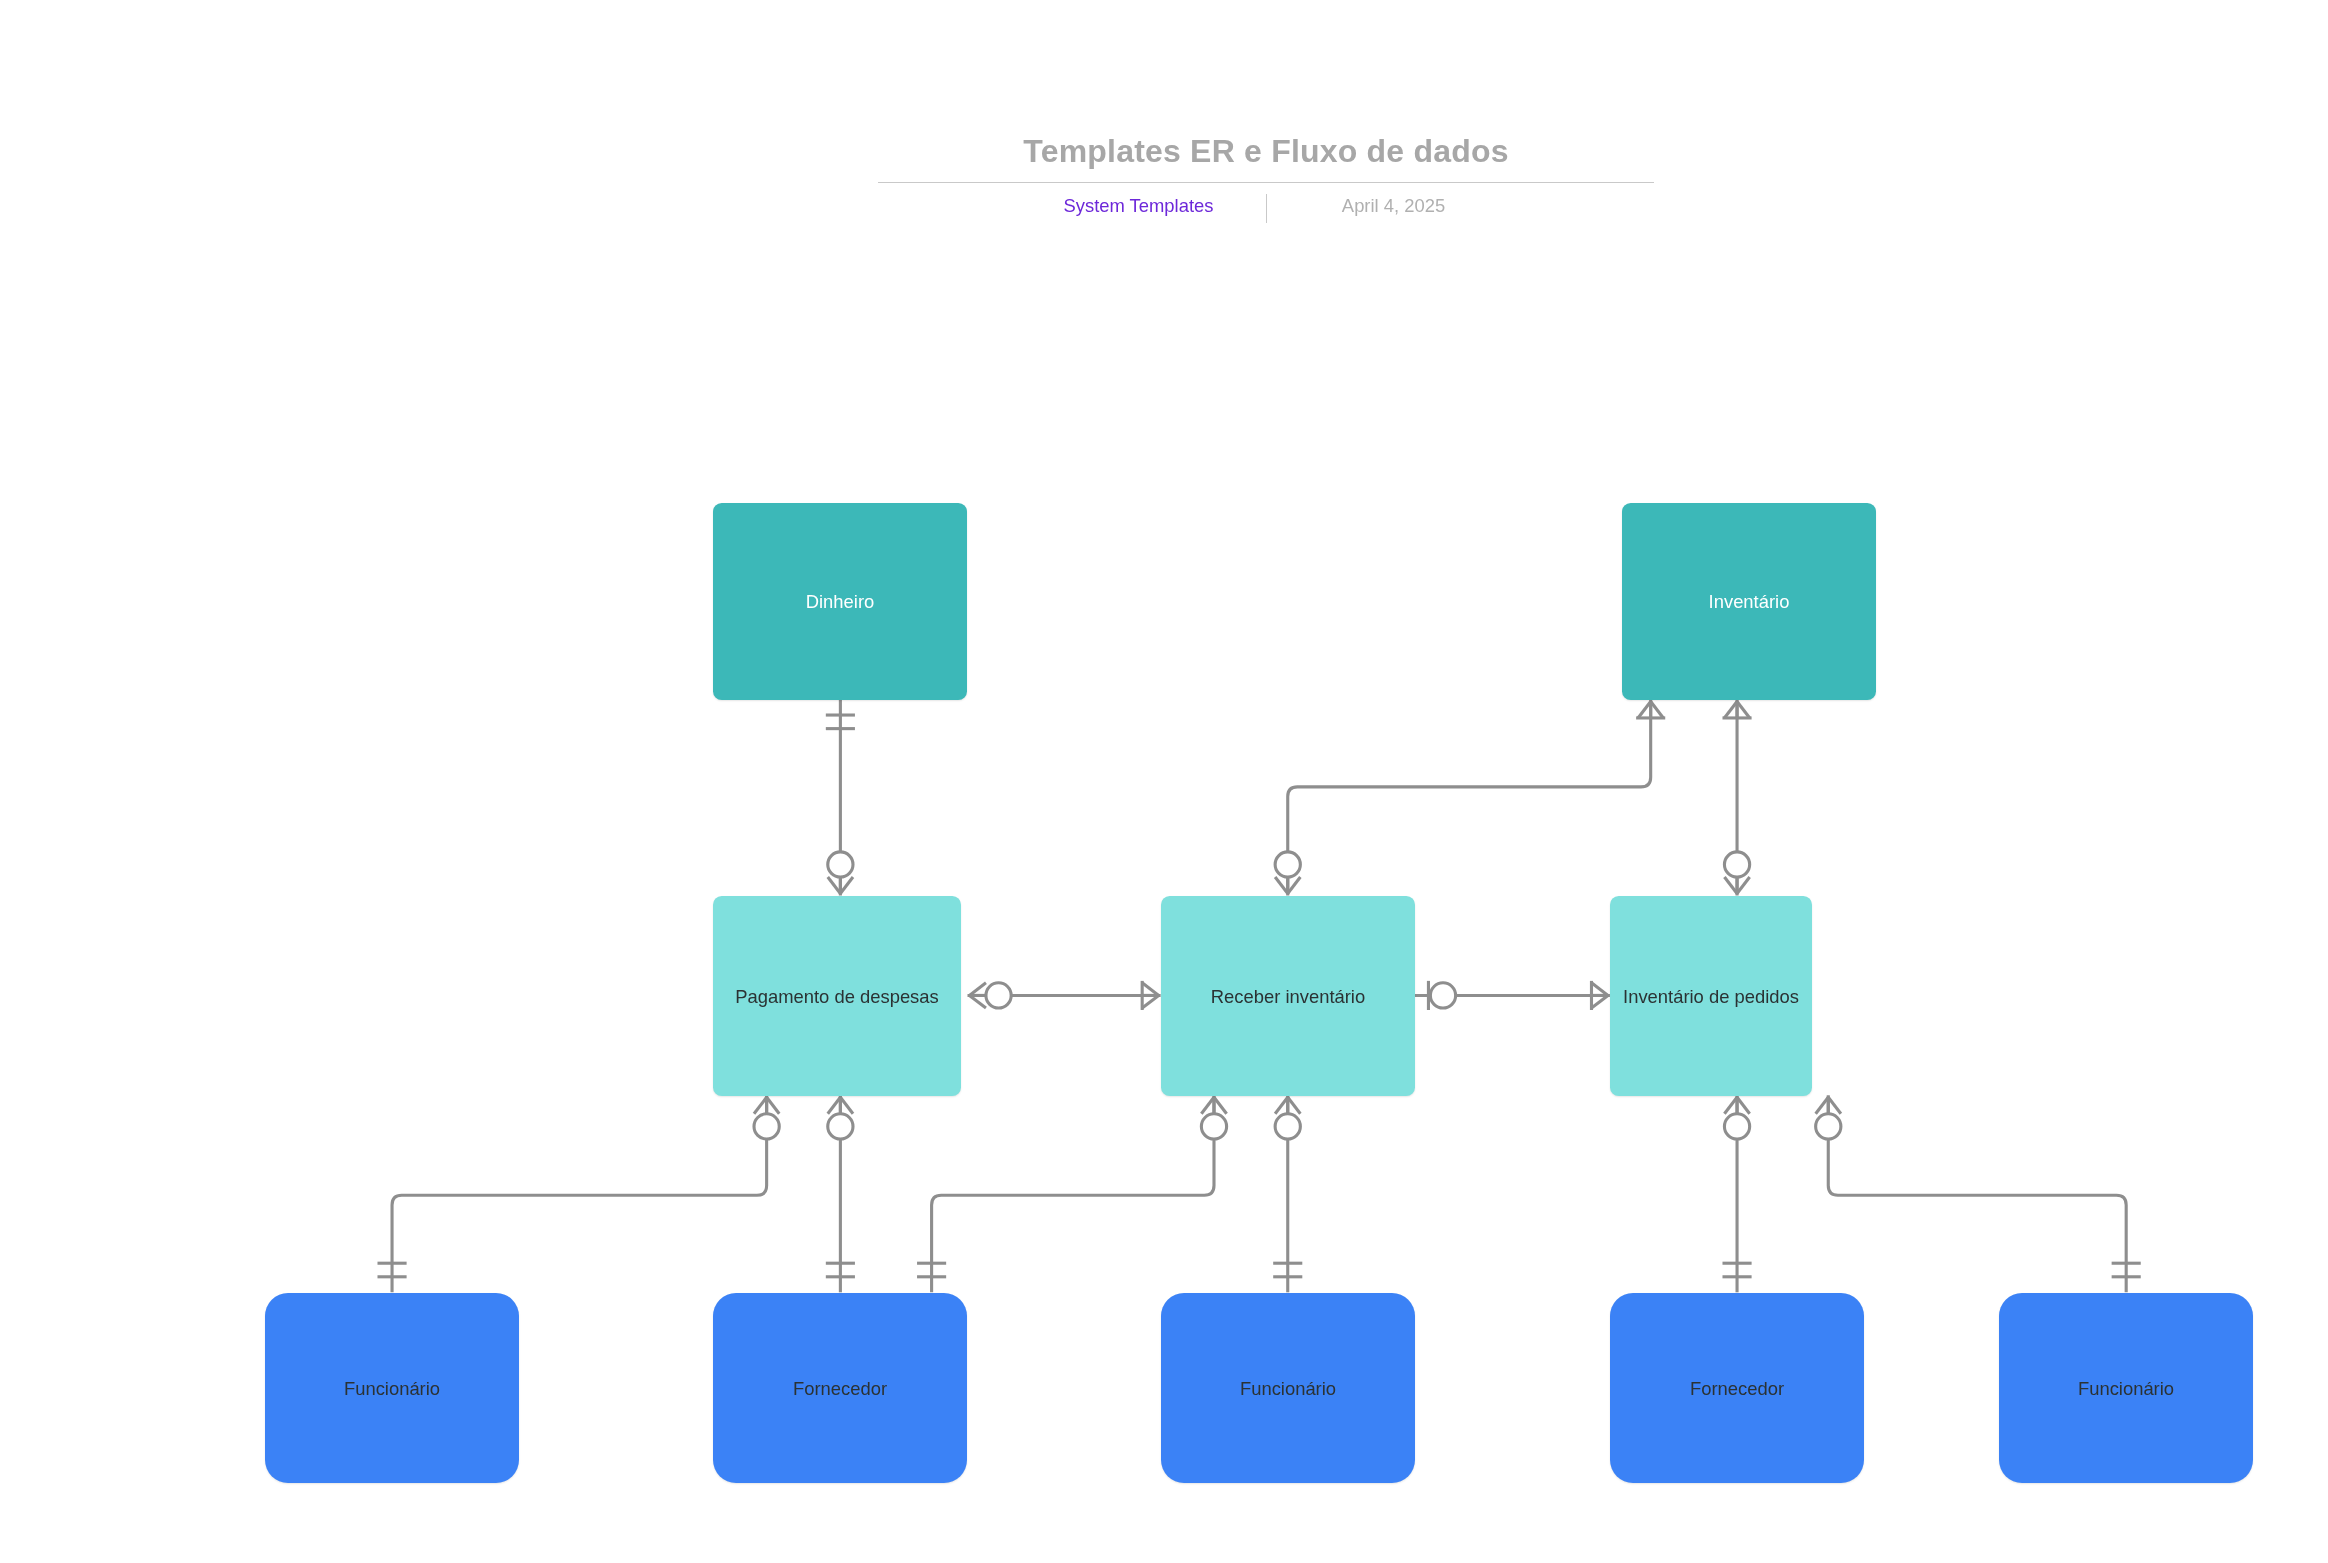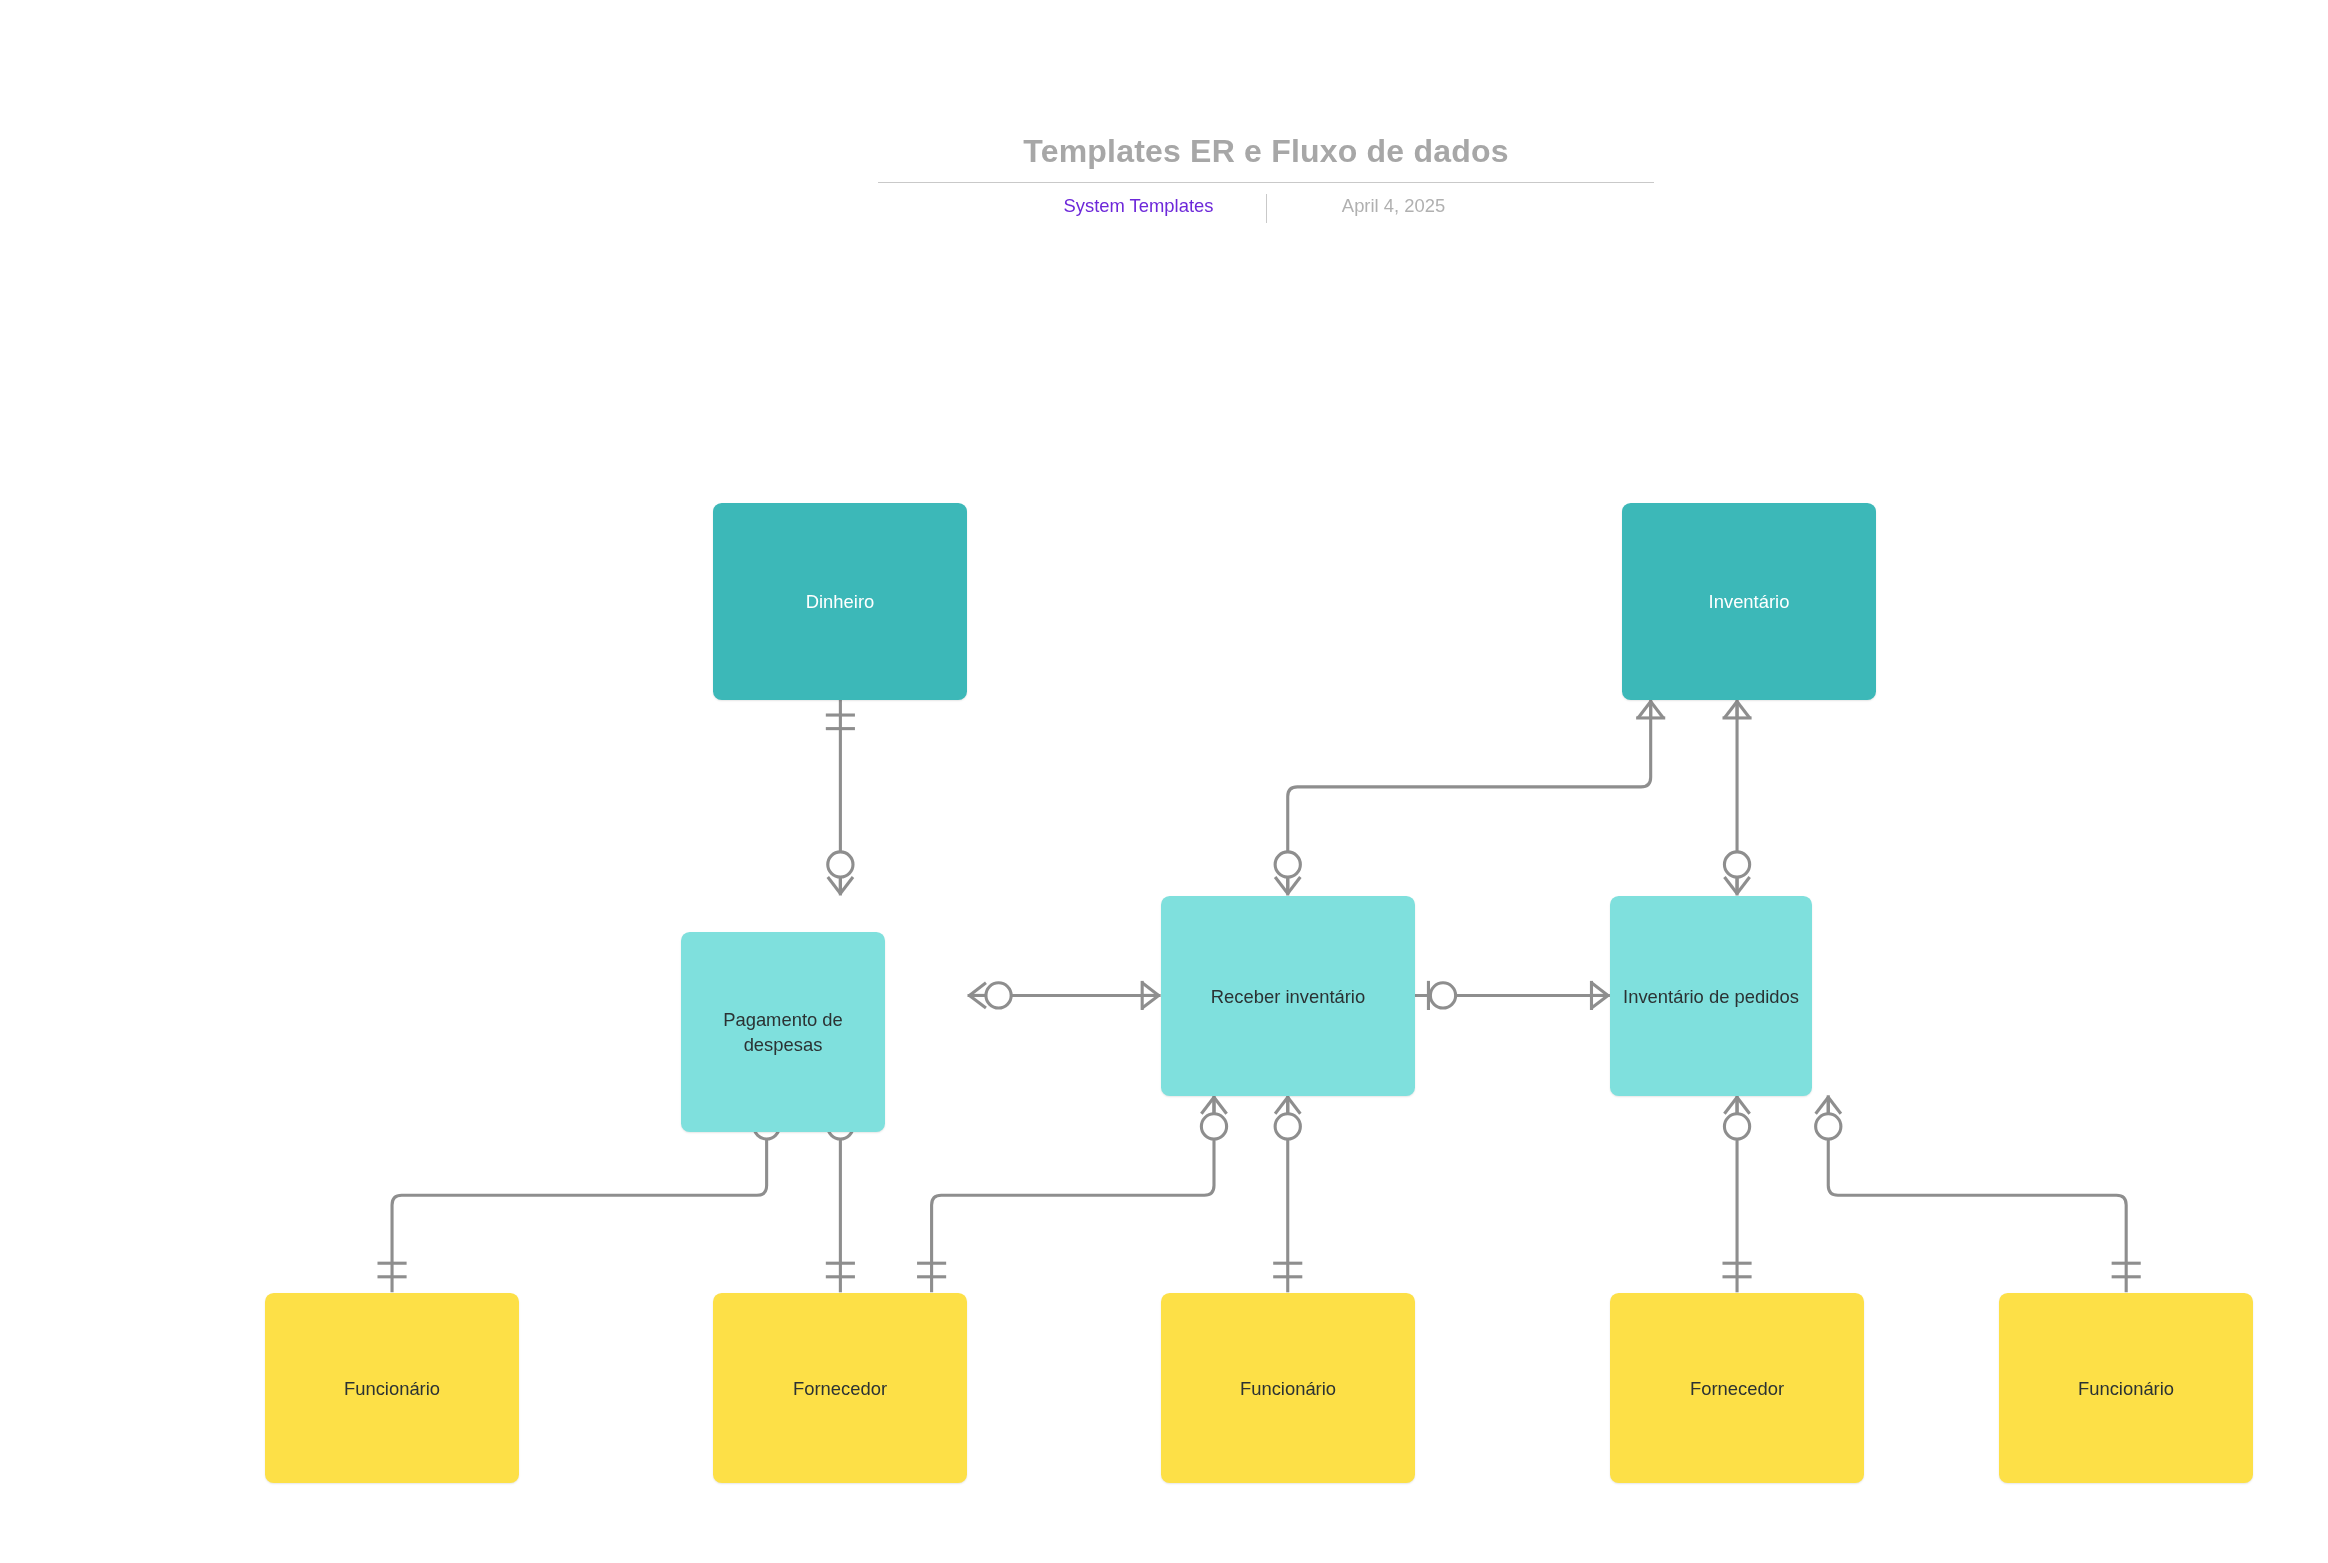--- a/index.html
+++ b/index.html
@@ -99,21 +99,22 @@
     background: #3cb8b8;
   }
   .node.level-entity .node-label { color: #ffffff; }
 
   .node.level-process {
     background: #7fe0dd;
   }
   .node.level-process .node-label { color: #2b3233; }
 
   .node.level-actor {
-    background: #fde047;
+    background: #3b82f6;
+    border-radius: 23px;
   }
   .node.level-actor .node-label { color: #2b3233; }
 
   svg.edges {
     position: absolute;
     left: 0;
     top: 0;
     width: 2329px;
     height: 1563px;
     z-index: 1;
@@ -228,21 +229,21 @@
         <path d="M 2176 1316 L 2206 1316"></path>
         <path d="M 2176 1302 L 2206 1302"></path>
       </svg>
     <div id="node-layer">
         <div class="node level-entity" style="left: 713px; top: 503px; width: 254px; height: 197px;">
           <span class="node-label">Dinheiro</span>
         </div>
         <div class="node level-entity" style="left: 1610px; top: 503px; width: 254px; height: 197px; margin-left: 12px;">
           <span class="node-label">Inventário</span>
         </div>
-        <div class="node level-process" style="left: 681px; top: 896px; width: 204px; height: 200px; margin-top: 36px;">
+        <div class="node level-process" style="left: 713px; top: 896px; width: 248px; height: 200px;">
           <span class="node-label">Pagamento de despesas</span>
         </div>
         <div class="node level-process" style="left: 1161px; top: 896px; width: 254px; height: 200px;">
           <span class="node-label">Receber inventário</span>
         </div>
         <div class="node level-process" style="left: 1610px; top: 896px; width: 202px; height: 200px;">
           <span class="node-label">Inventário de pedidos</span>
         </div>
         <div class="node level-actor" style="left: 265px; top: 1293px; width: 254px; height: 190px;">
           <span class="node-label">Funcionário</span>

